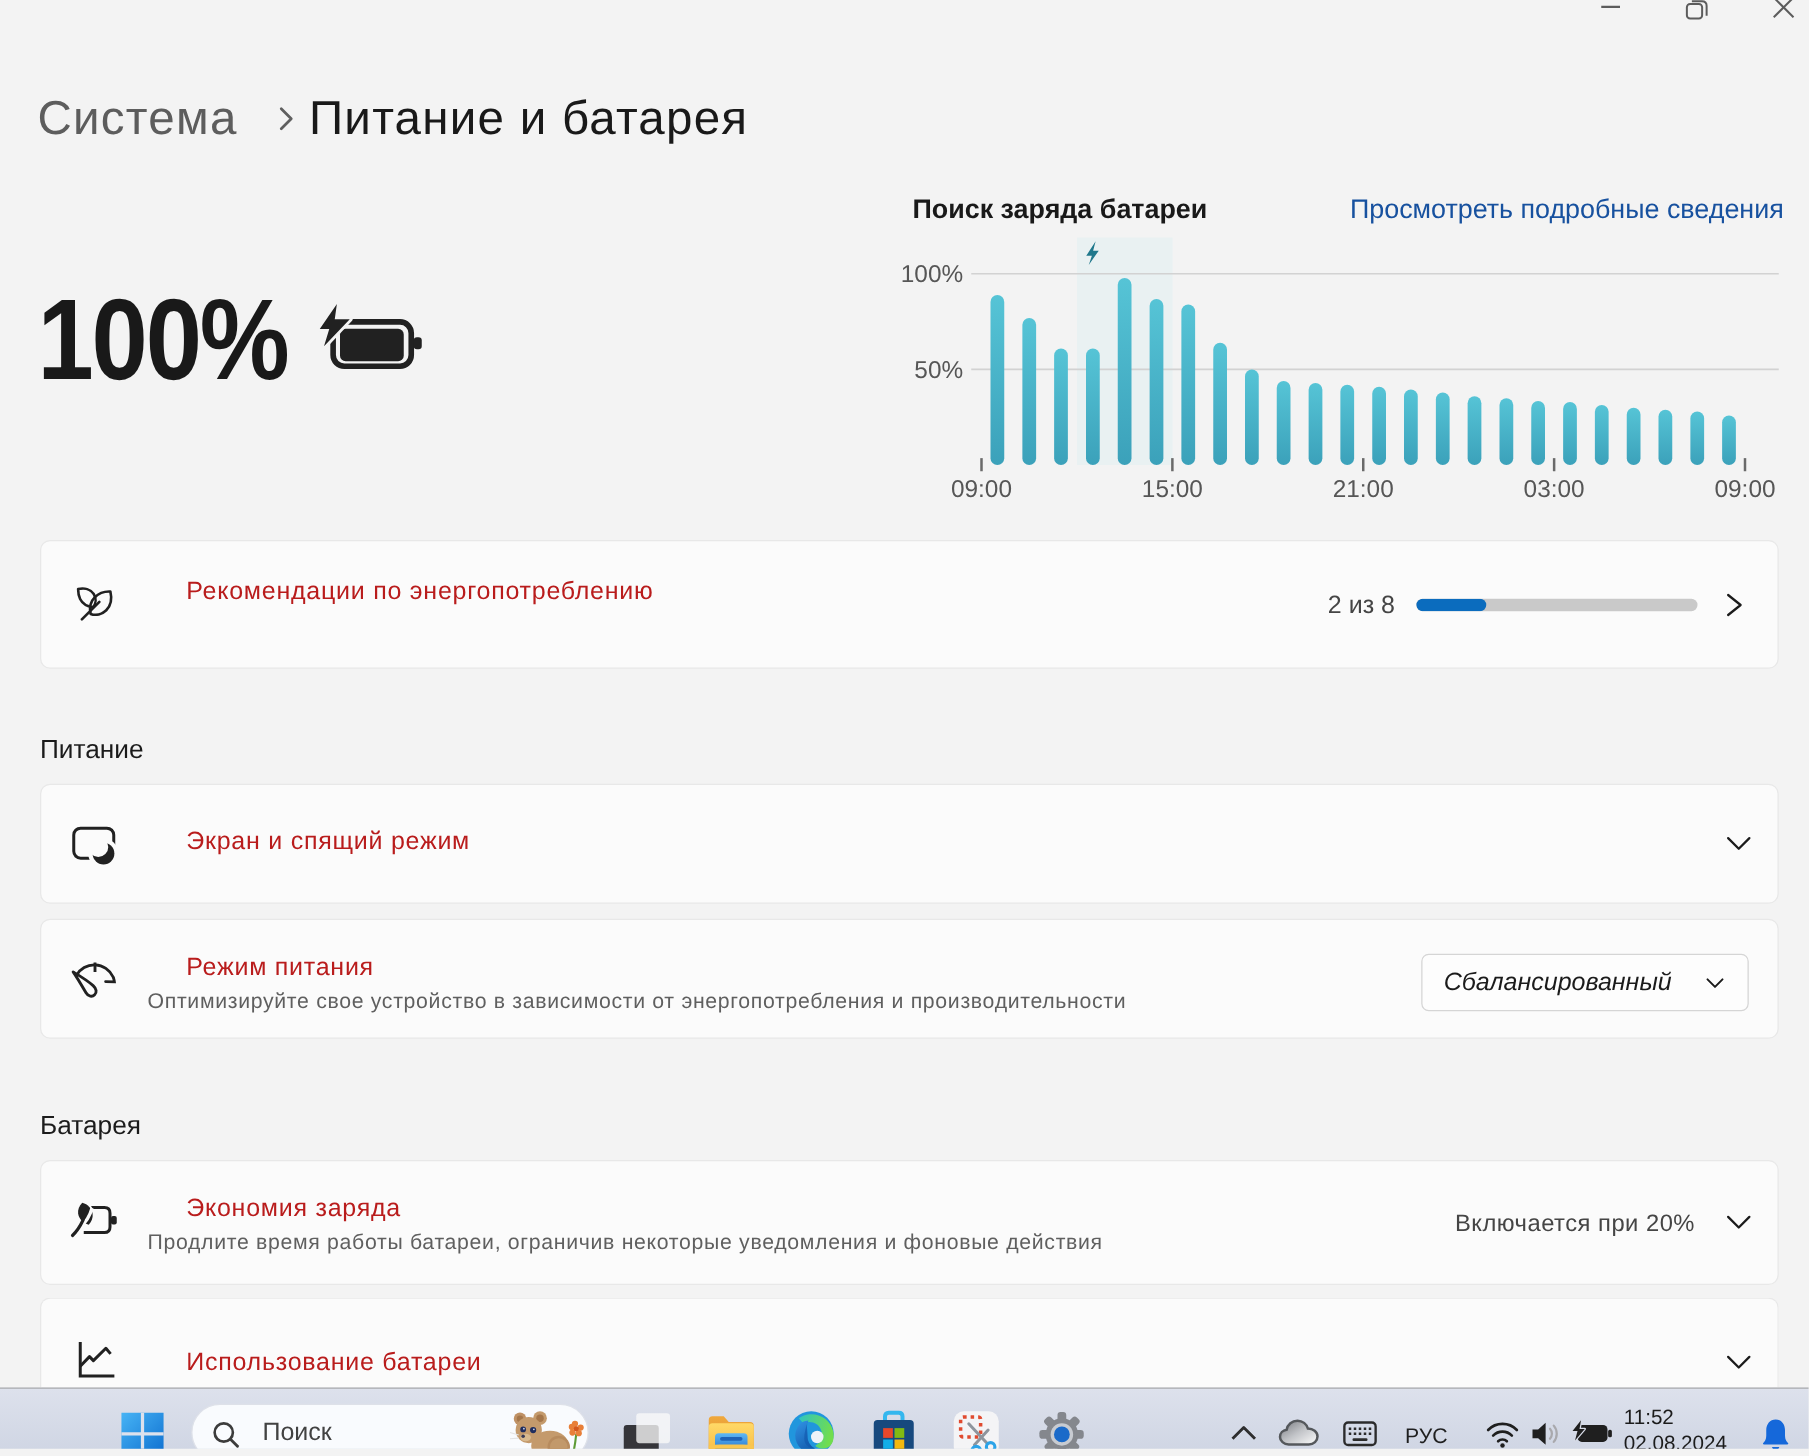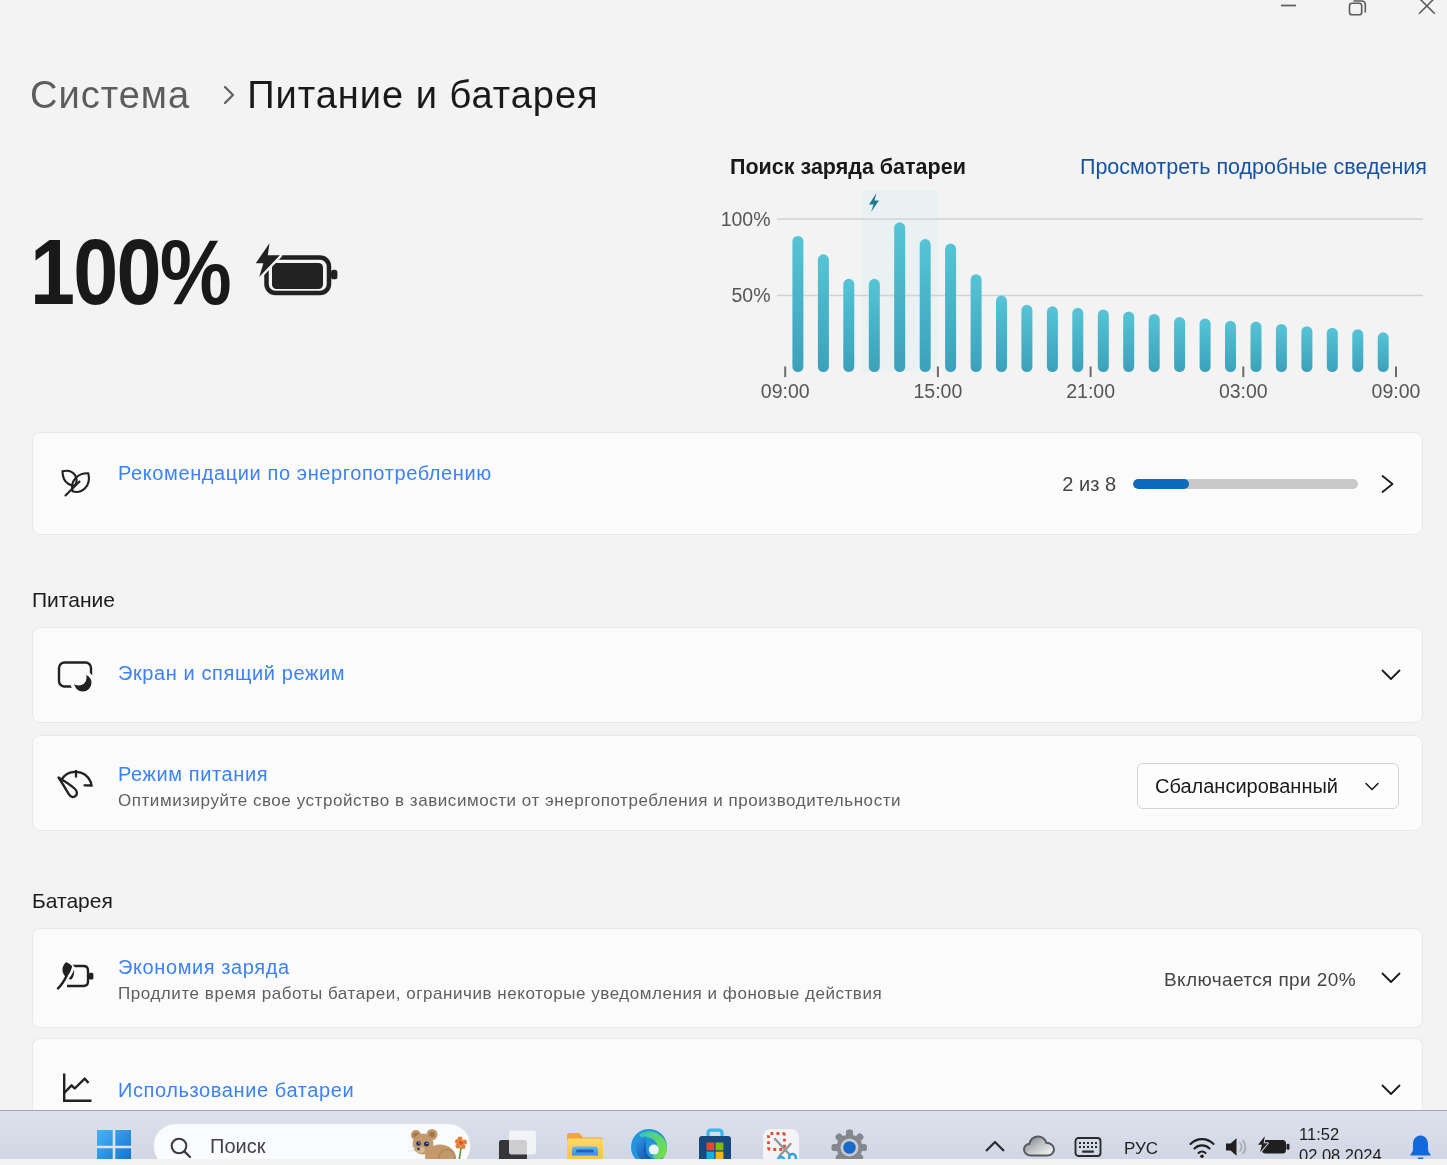--- a/index.html
+++ b/index.html
@@ -1,20 +1,20 @@
 <!DOCTYPE html>
 <html><head>
 <meta charset="utf-8">
 <style>
   * { margin:0; padding:0; box-sizing:border-box; }
   html,body { width:1447px; height:1165px; overflow:hidden; }
   body { background:#f3f3f3; font-family:"Liberation Sans",sans-serif; position:relative; color:#1b1b1b; }
   .abs { position:absolute; }
   .card { position:absolute; left:32px; width:1391px; background:#fbfbfb; border:1px solid #e8e8e8; border-radius:8px; }
-  .cardtitle { font-size:20px; letter-spacing:0.6px; color:#3b82f6; white-space:nowrap; }
+  .cardtitle { font-size:20px; letter-spacing:0.6px; color:#b91c1c; white-space:nowrap;margin-left:31px; }
   .cardsub { font-size:17px; letter-spacing:0.55px; color:#5f5f5f; white-space:nowrap; }
   .sechead { font-size:21px; font-weight:400; color:#1b1b1b; }
 </style>
 </head>
 <body>
 
 <svg class="abs" style="left:1270px;top:0px" width="177" height="20" viewBox="0 0 177 20">
   <line x1="11" y1="5.5" x2="26" y2="5.5" stroke="#5c5c5c" stroke-width="1.7"></line>
   <rect x="79.5" y="3.2" width="12.2" height="11.6" rx="2.6" fill="none" stroke="#5c5c5c" stroke-width="1.6"></rect>
   <path d="M83.5 1 H91.5 Q95.3 1 95.3 4.8 V12.6" fill="none" stroke="#5c5c5c" stroke-width="1.6"></path>
@@ -136,21 +136,21 @@
   <svg class="abs" style="left:22px;top:32px" width="40" height="38" viewBox="0 0 40 38">
     <g fill="none" stroke="#212121" stroke-width="2.3">
       <path d="M6 12.5 A 16.5 16.5 0 0 1 35.5 13.6" stroke-linecap="round"></path>
       <line x1="21" y1="2" x2="21" y2="9.5"></line>
       <path d="M35.8 14.3 A 16.5 16.5 0 0 1 36.5 17.5 L29.5 17.3" stroke-linecap="round"></path>
     </g>
     <path d="M3.5 9.5 C8.5 12.5 16.5 17.8 19.5 20.5 C22.3 23 22.6 26 20.7 27.8 C18.8 29.8 15.6 29.3 13.8 26.2 C11.8 22.8 6.5 13.8 3.5 9.5 Z" fill="none" stroke="#212121" stroke-width="2.3" stroke-linejoin="round"></path>
   </svg>
   <div class="abs cardtitle" style="left:85px;top:27px">Режим питания</div>
   <div class="abs cardsub" style="left:85px;top:55px">Оптимизируйте свое устройство в зависимости от энергопотребления и производительности</div>
-  <div class="abs" style="left:1104px;top:27px;width:262px;height:46px;background:#fdfdfd;border:1px solid #d5d5d5;border-radius:6px;">
+  <div class="abs" style="left:1104px;top:27px;width:262px;height:46px;background:#fdfdfd;border:1px solid #d5d5d5;border-radius:6px;font-style:italic;">
     <span class="abs" style="left:17px;top:11px;font-size:20px;color:#1b1b1b">Сбалансированный</span>
     <svg class="abs" style="left:226px;top:17px" width="16" height="12" viewBox="0 0 16 12">
       <path d="M2 2.5 L8 8.5 L14 2.5" fill="none" stroke="#1b1b1b" stroke-width="1.6" stroke-linecap="round" stroke-linejoin="round"></path>
     </svg>
   </div>
 </div>
 
 <div class="abs sechead" style="left:32px;top:889px">Батарея</div>
 
 <div class="card" style="top:928px;height:100px">

